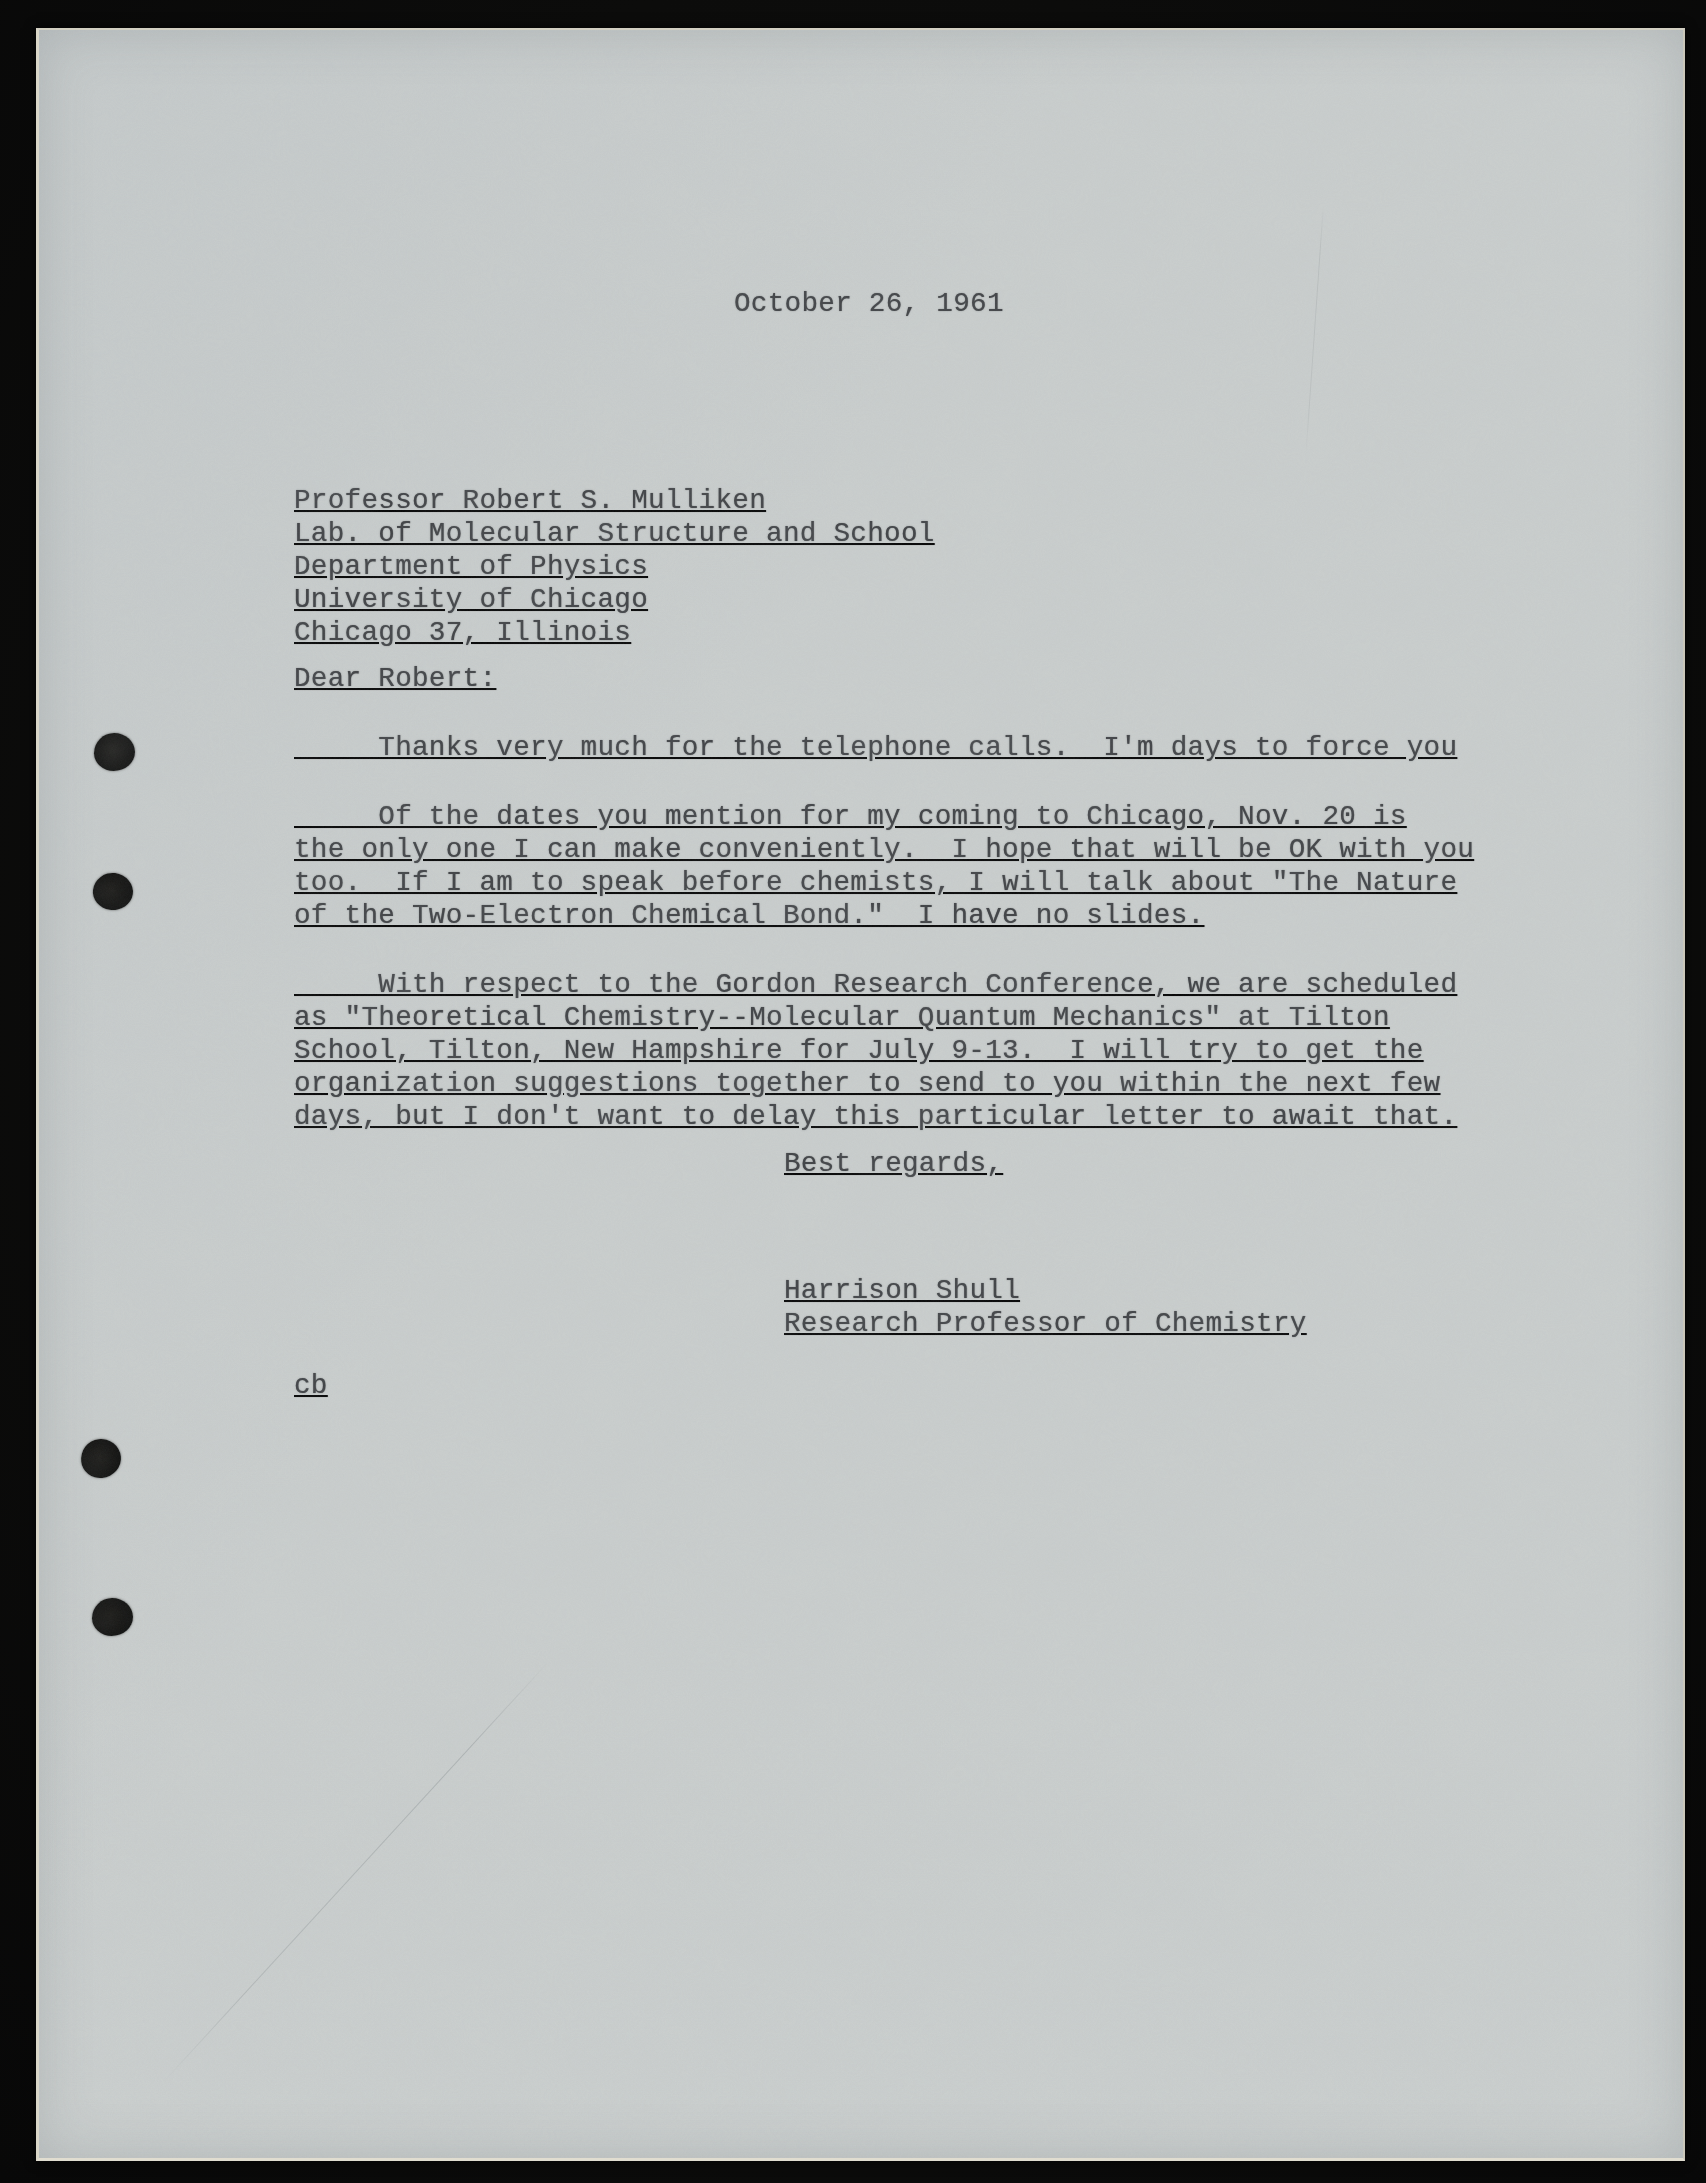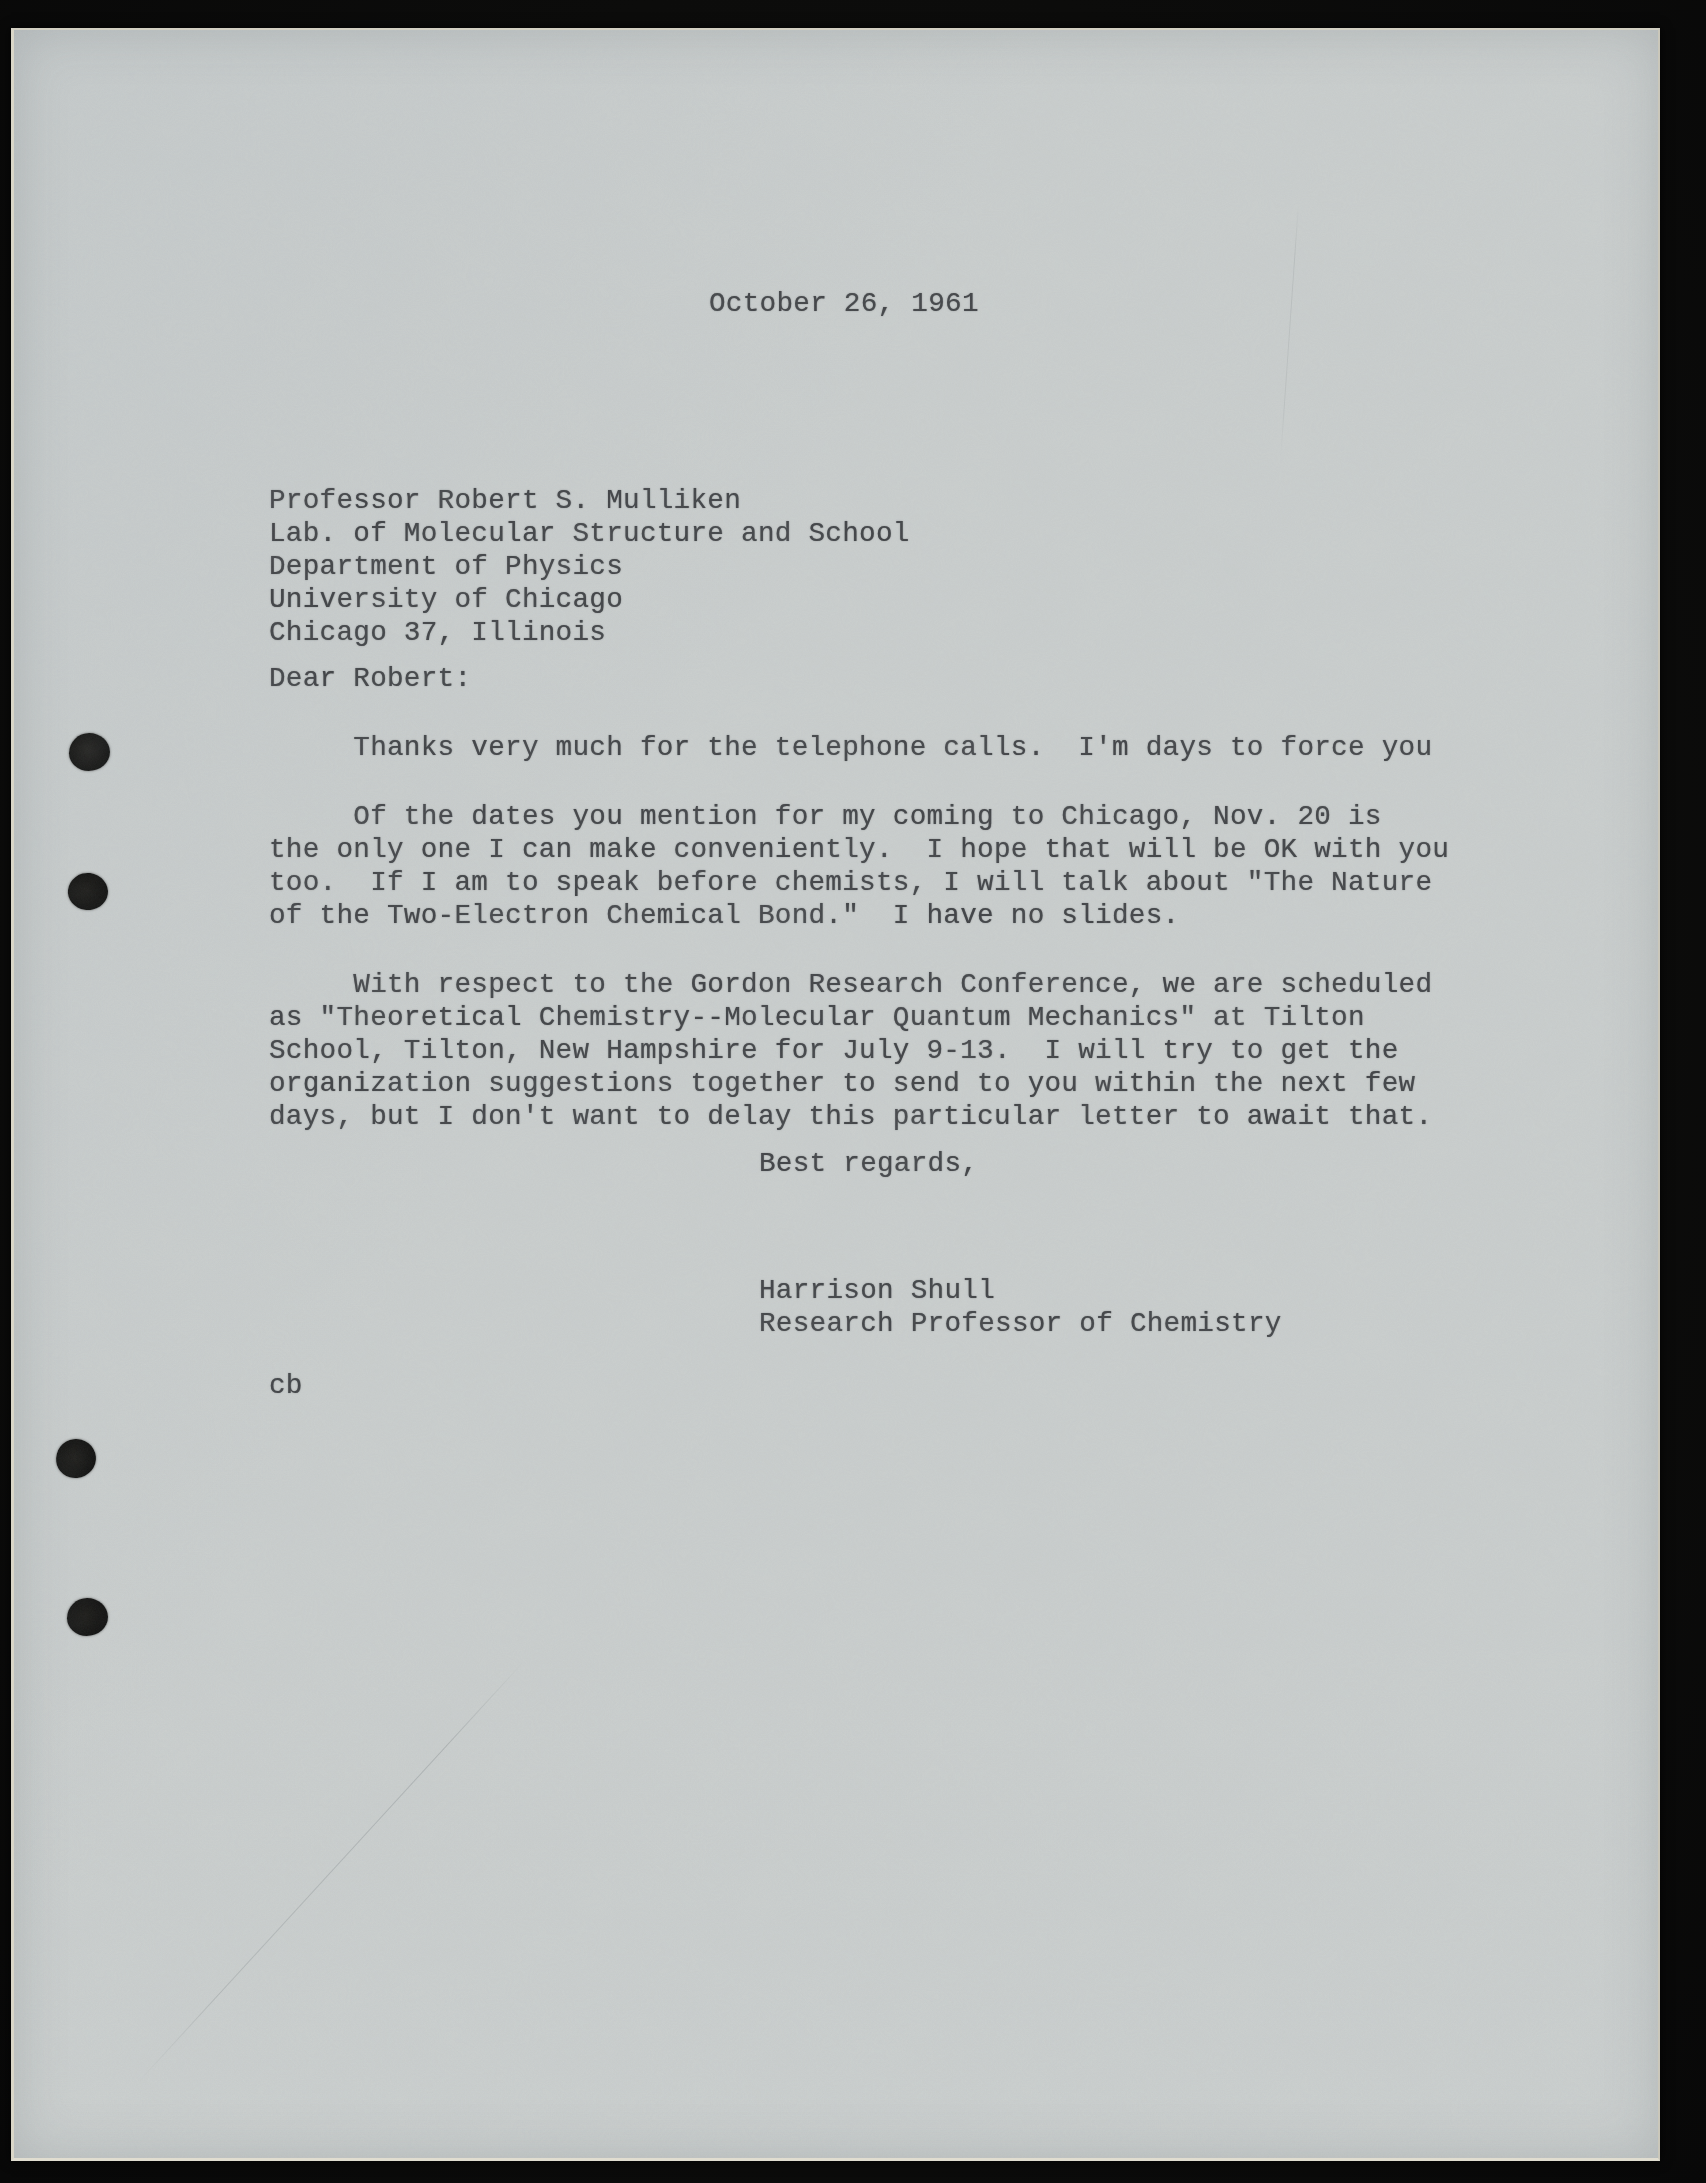--- a/index.html
+++ b/index.html
@@ -13,21 +13,21 @@
   }
   .scan-bg {
     position: absolute;
     inset: 0;
     width: 1707px;
     height: 2183px;
     background: radial-gradient(ellipse at 50% 45%, #111110 0%, #0c0c0b 60%, #080808 100%);
   }
   .paper {
     position: absolute;
-    left: 11px;
+    left: 36px;
     top: 28.4px;
     width: 1649px;
     height: 2133px;
     background:
       linear-gradient(118deg, rgba(190,196,198,0.35) 0%, rgba(210,214,213,0.0) 38%),
       linear-gradient(0deg, rgba(205,209,208,0.4) 0%, rgba(200,205,206,0.0) 25%),
       #cbcfce;
     border-left: 3px solid #d9d6c8;
     border-top: 2.4px solid #d2cfc2;
     border-right: 2.4px solid #cac7ba;
@@ -53,20 +53,21 @@
   .date-line {
     position: absolute;
     left: 695px;
     top: 257px;
   }
   .letter-body {
     position: absolute;
     left: 255px;
     top: 454px;
     width: 1274px;
+    text-decoration: underline;
   }
   .salutation { margin-top: 13px; }
   .paragraph { margin-top: 36px; }
   .closing-block { margin-top: 14px; margin-left: 490px; }
   .signature-block { margin-top: 94px; margin-left: 490px; }
   .initials-line { margin-top: 28.4px; }
   .hole {
     position: absolute;
     background: radial-gradient(circle at 45% 45%, #1a1916 0%, #0b0b0a 75%);
     border-radius: 49% 51% 52% 48% / 53% 50% 50% 47%;

